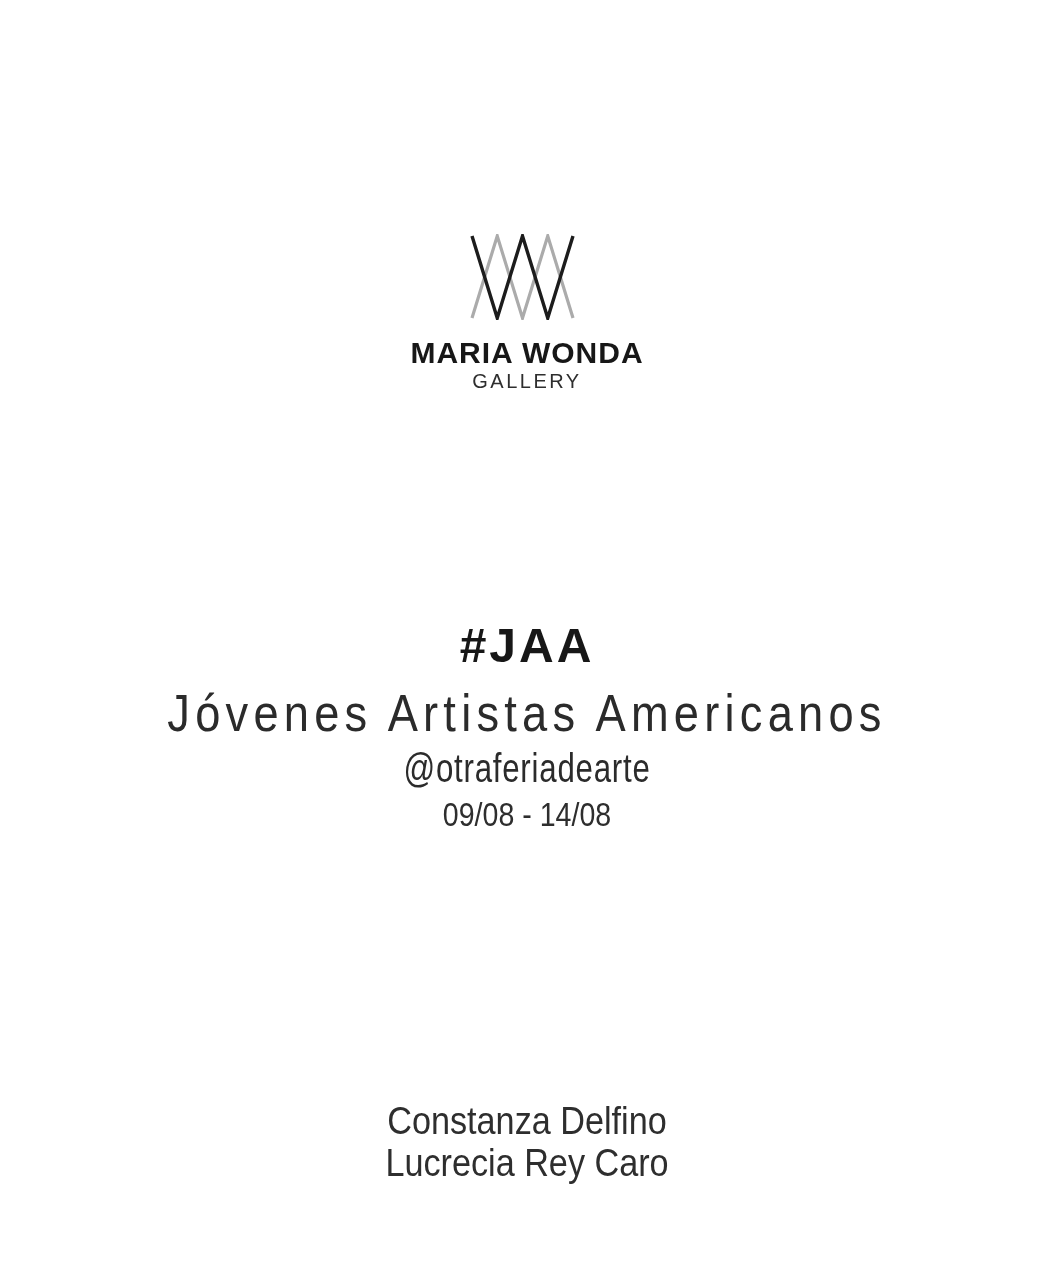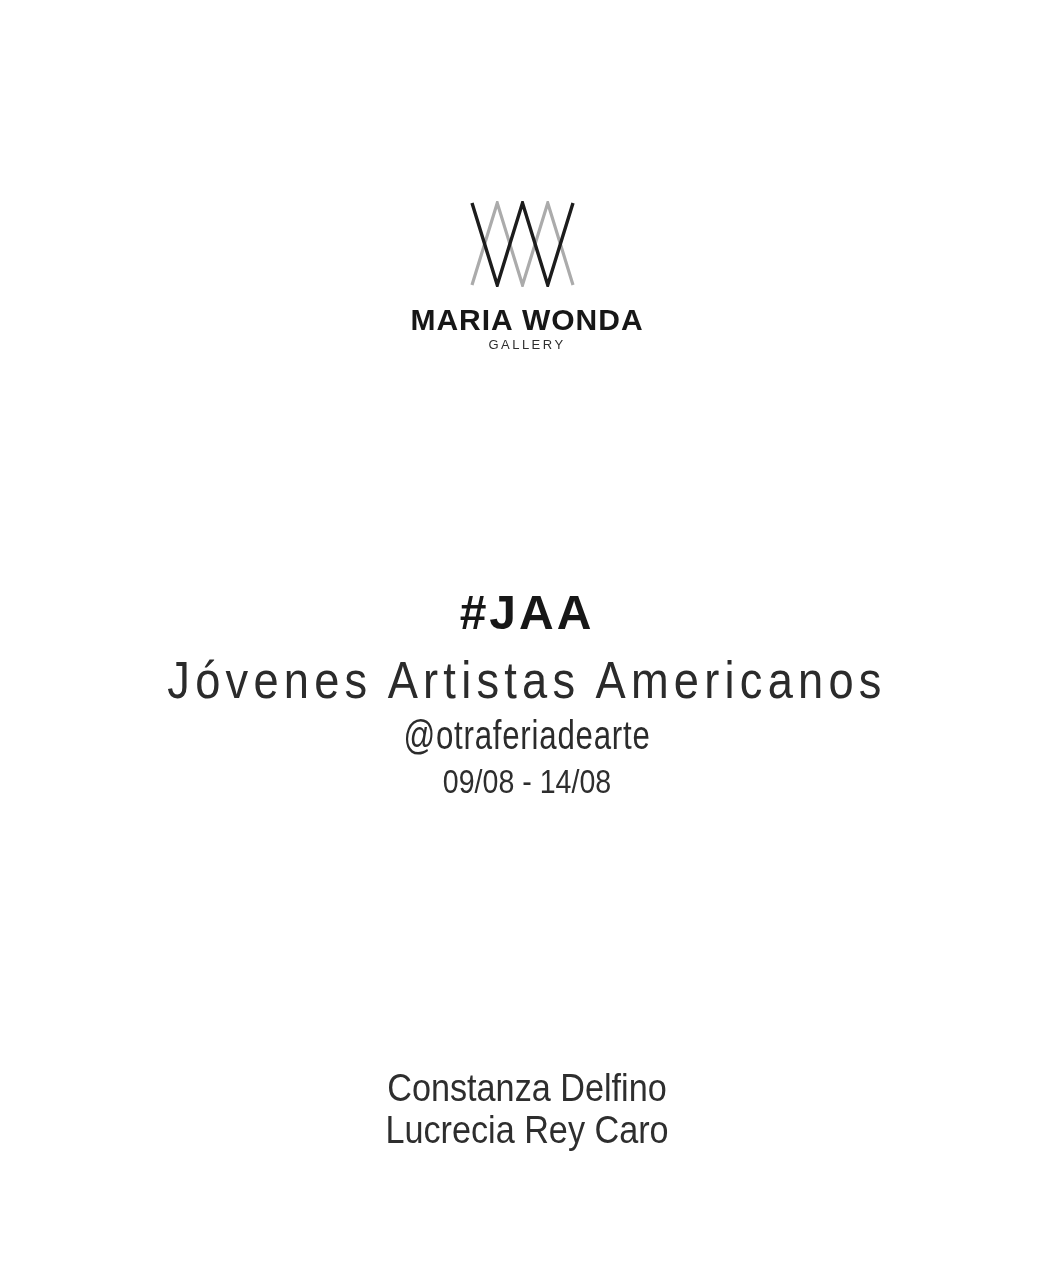--- a/index.html
+++ b/index.html
@@ -10,20 +10,21 @@
     width: 1054px;
     height: 1280px;
     background: #ffffff;
     font-family: "Liberation Sans", sans-serif;
     position: relative;
     overflow: hidden;
   }
   .page {
     position: absolute;
     inset: 0;
+    margin-top: 33px;
   }
   .line {
     position: absolute;
     left: 0;
     right: 0;
     text-align: center;
     line-height: 1;
     white-space: nowrap;
     transform-origin: 50% 50%;
   }
@@ -37,21 +38,21 @@
   }
   .wordmark {
     top: 305px;
     font-size: 30px;
     font-weight: bold;
     letter-spacing: 1px;
     color: #171717;
   }
   .wordmark-sub {
     top: 338px;
-    font-size: 13px;
+    font-size: 20px;
     letter-spacing: 2.5px;
     color: #2e2e2e;
   }
   
   .hashtag {
     top: 589px;
     font-size: 48px;
     font-weight: bold;
     letter-spacing: 3px;
     color: #171717;

